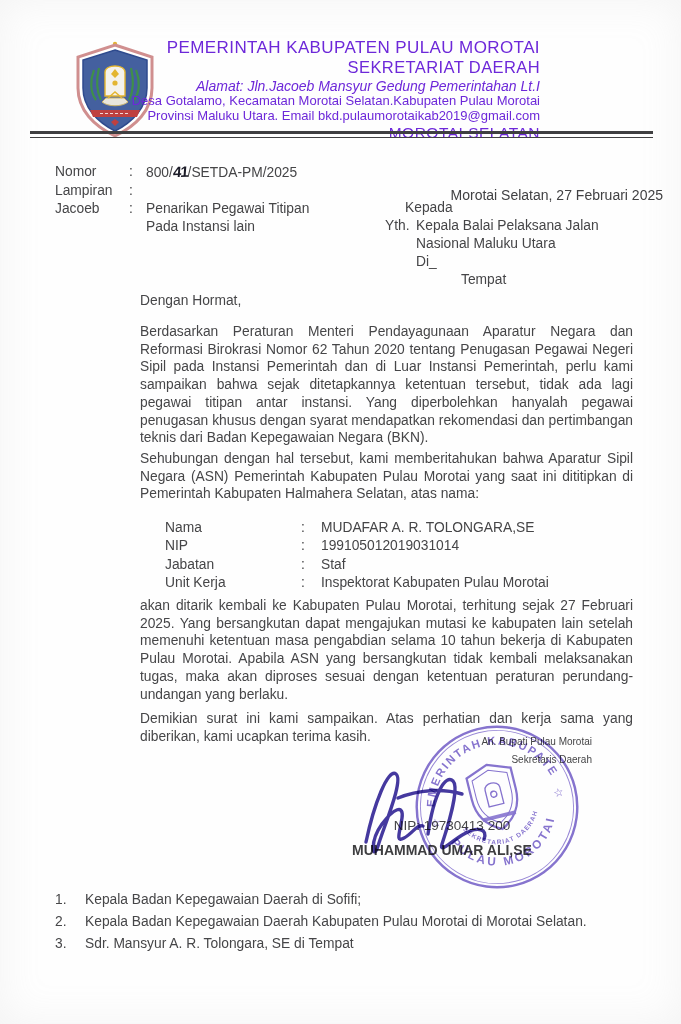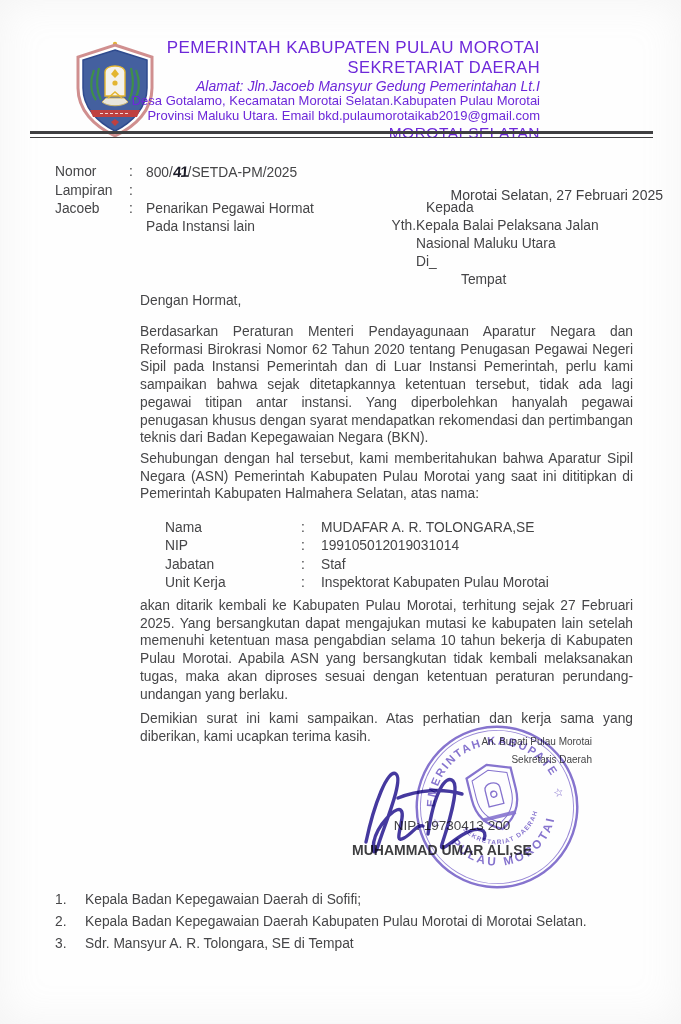--- a/index.html
+++ b/index.html
@@ -21,23 +21,23 @@
   .rule-thin  { position:absolute; left:30px; right:28px; top:137px; border-top:1.5px solid #3f3f41; }
   .dateline { position:absolute; right:18px; top:141px; font-size:14px; color:#414143;margin-top:46px; }
   
   .meta { position:absolute; left:55px; top:163px; font-size:13.8px; line-height:18px; }
   .meta-row { display:flex; }
   .meta-label { width:74px; }
   .meta-colon { width:17px; }
   .hand { display:inline-block; font-weight:700; font-size:15px; color:#1c1c28;
           transform:skewX(-6deg) rotate(-2deg); letter-spacing:-1px; }
   .recipient { position:absolute; left:385px; top:199px; font-size:13.8px; line-height:18px; }
-  .rec-kepada { margin-left:41px; }
+  .rec-kepada { margin-left:20px; }
   .rec-row { display:flex; }
-  .rec-yth { width:31px;text-align:right; }
+  .rec-yth { width:31px; }
   .rec-tempat { margin-left:76px; }
   
   .body-text { position:absolute; left:140px; width:493px; font-size:13.8px; line-height:17.7px; color:#464648; }
   .salutation { top:292px; }
   .p1 { top:323px; text-align:justify; }
   .p2 { top:450px; text-align:justify; }
   .p3 { top:597px; text-align:justify; }
   .p4 { top:710px; text-align:justify; }
   .emp { position:absolute; left:165px; top:519px; font-size:13.8px; line-height:18.4px; }
   .emp-row { display:flex; }
@@ -110,21 +110,21 @@
       <span><span>800/</span><span class="hand">41</span><span>/SETDA-PM/2025</span></span>
     </div>
     <div class="meta-row">
       <span class="meta-label">Lampiran</span>
       <span class="meta-colon">:</span>
     </div>
     <div class="meta-row">
       <span class="meta-label">Jacoeb</span>
       <span class="meta-colon">:</span>
       <span>
-        <span>Penarikan Pegawai Hormat</span><br>
+        <span>Penarikan Pegawai Titipan</span><br>
         <span>Pada Instansi lain</span>
       </span>
     </div>
   </div>
 
   <div class="recipient">
     <div class="rec-kepada">Kepada</div>
     <div class="rec-row">
       <span class="rec-yth">Yth.</span>
       <span>

